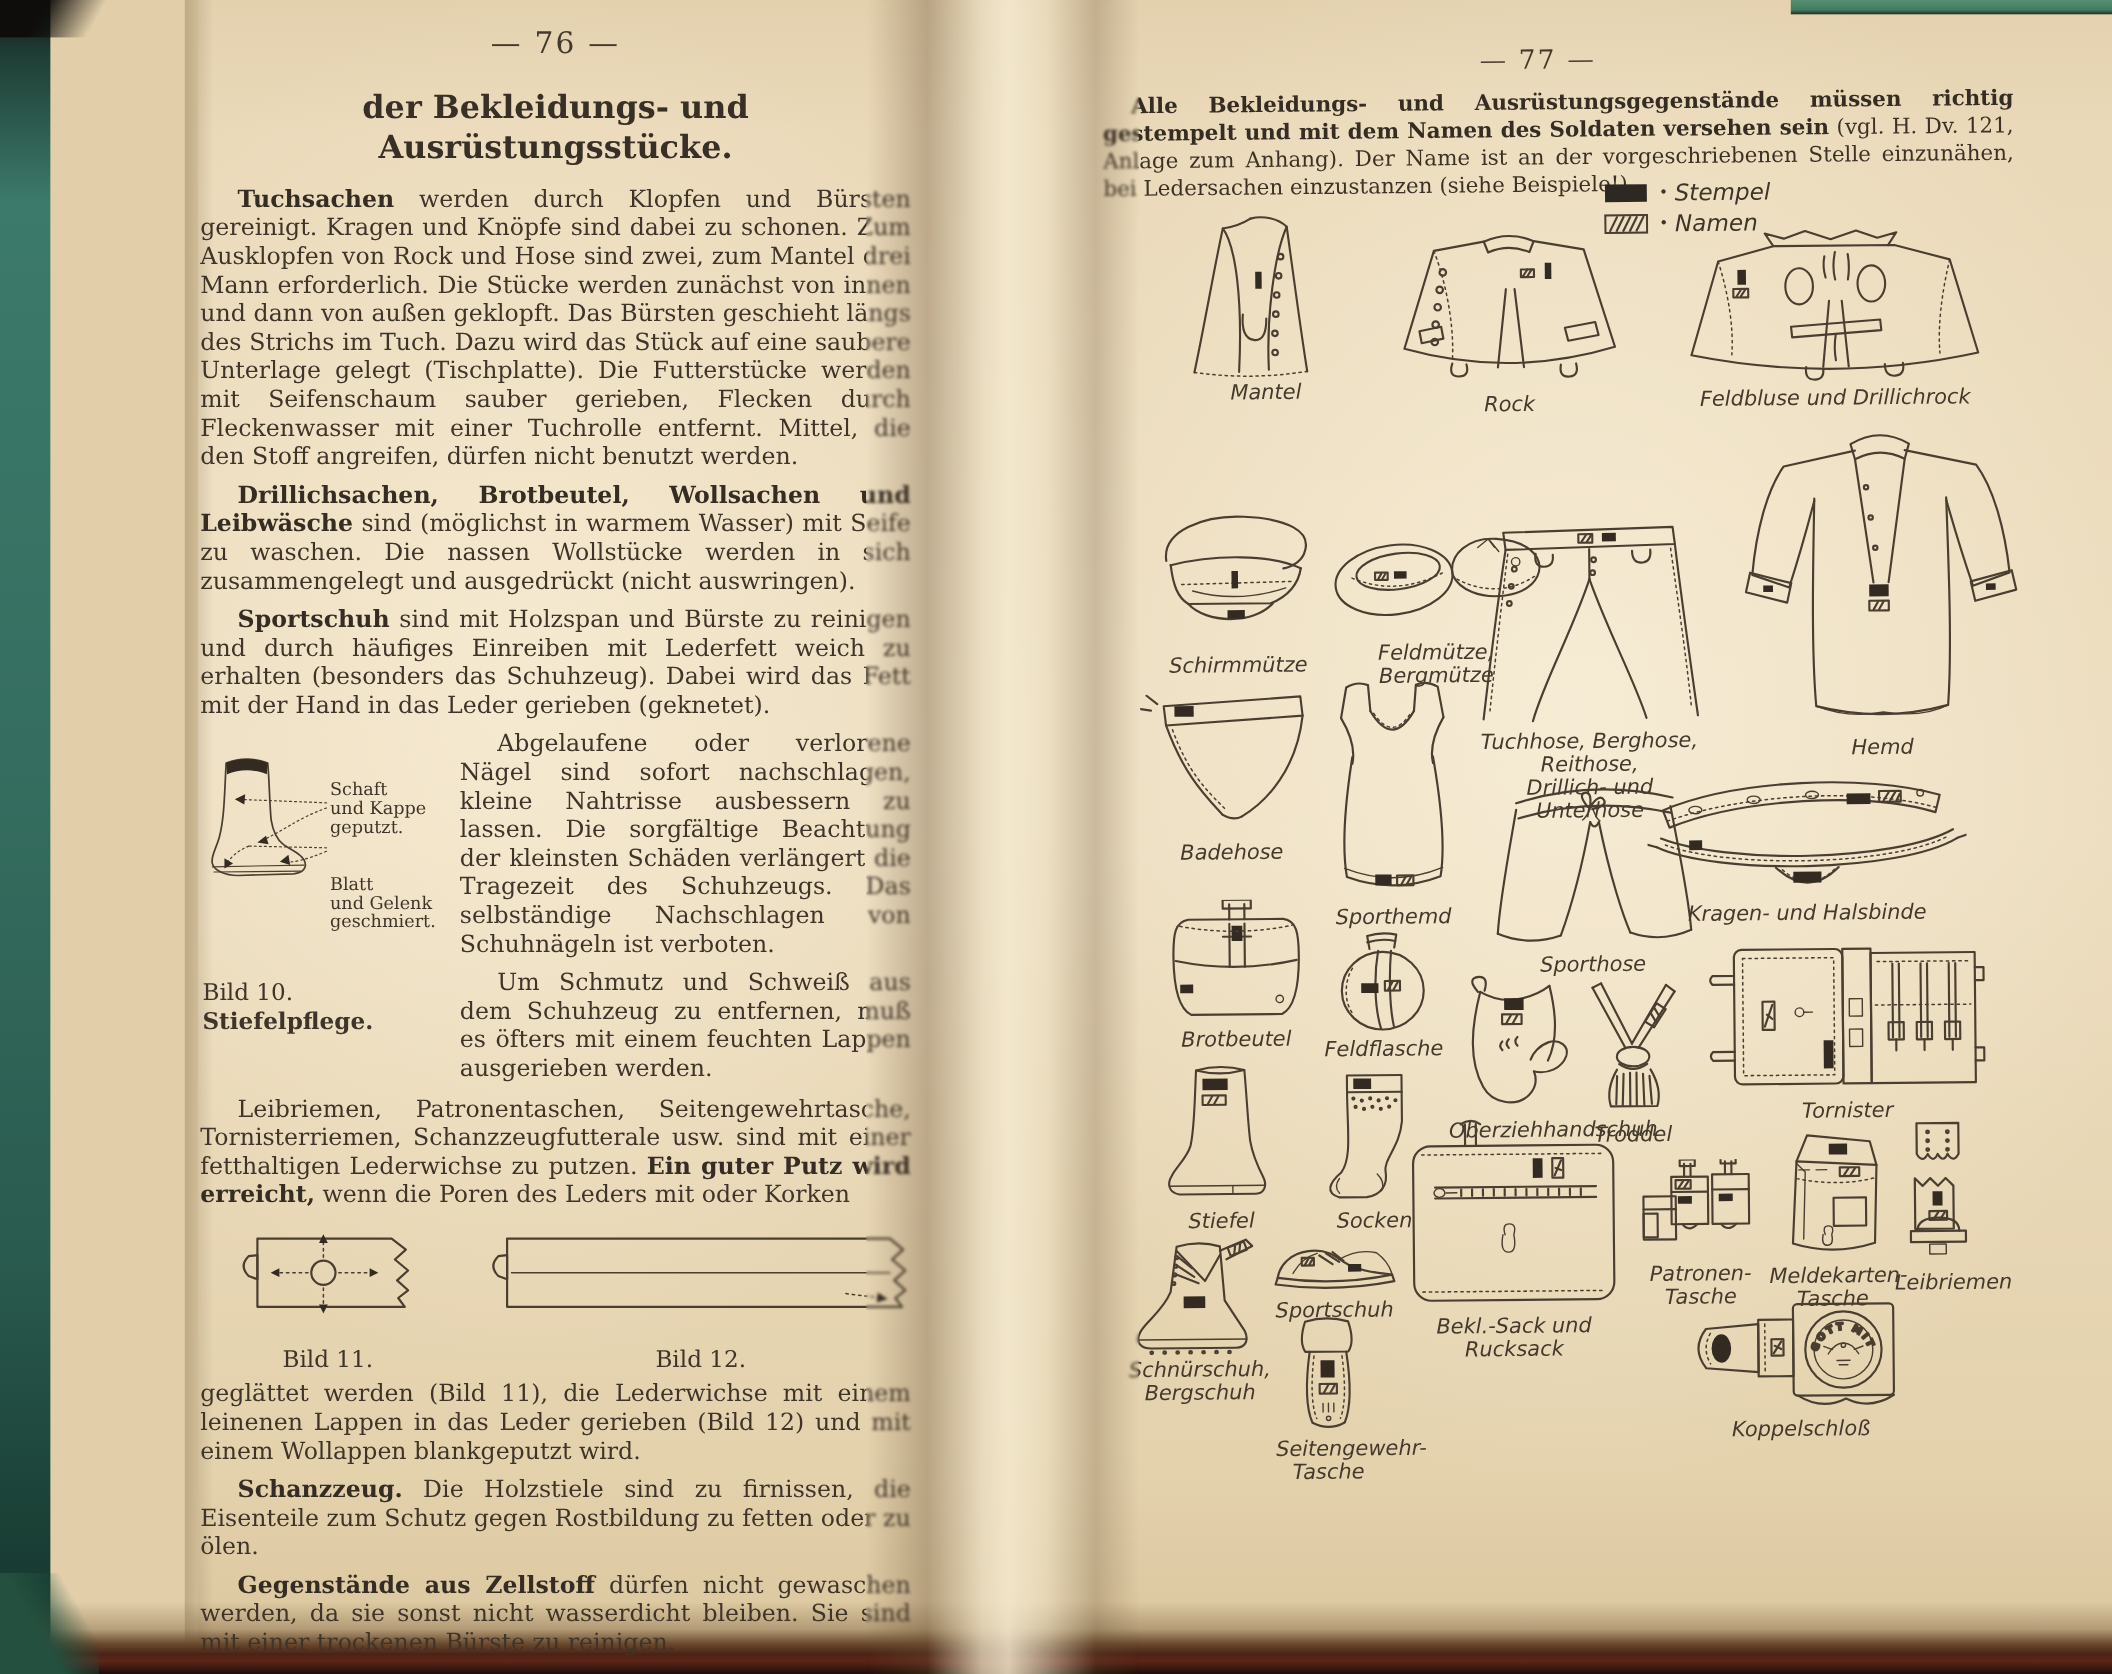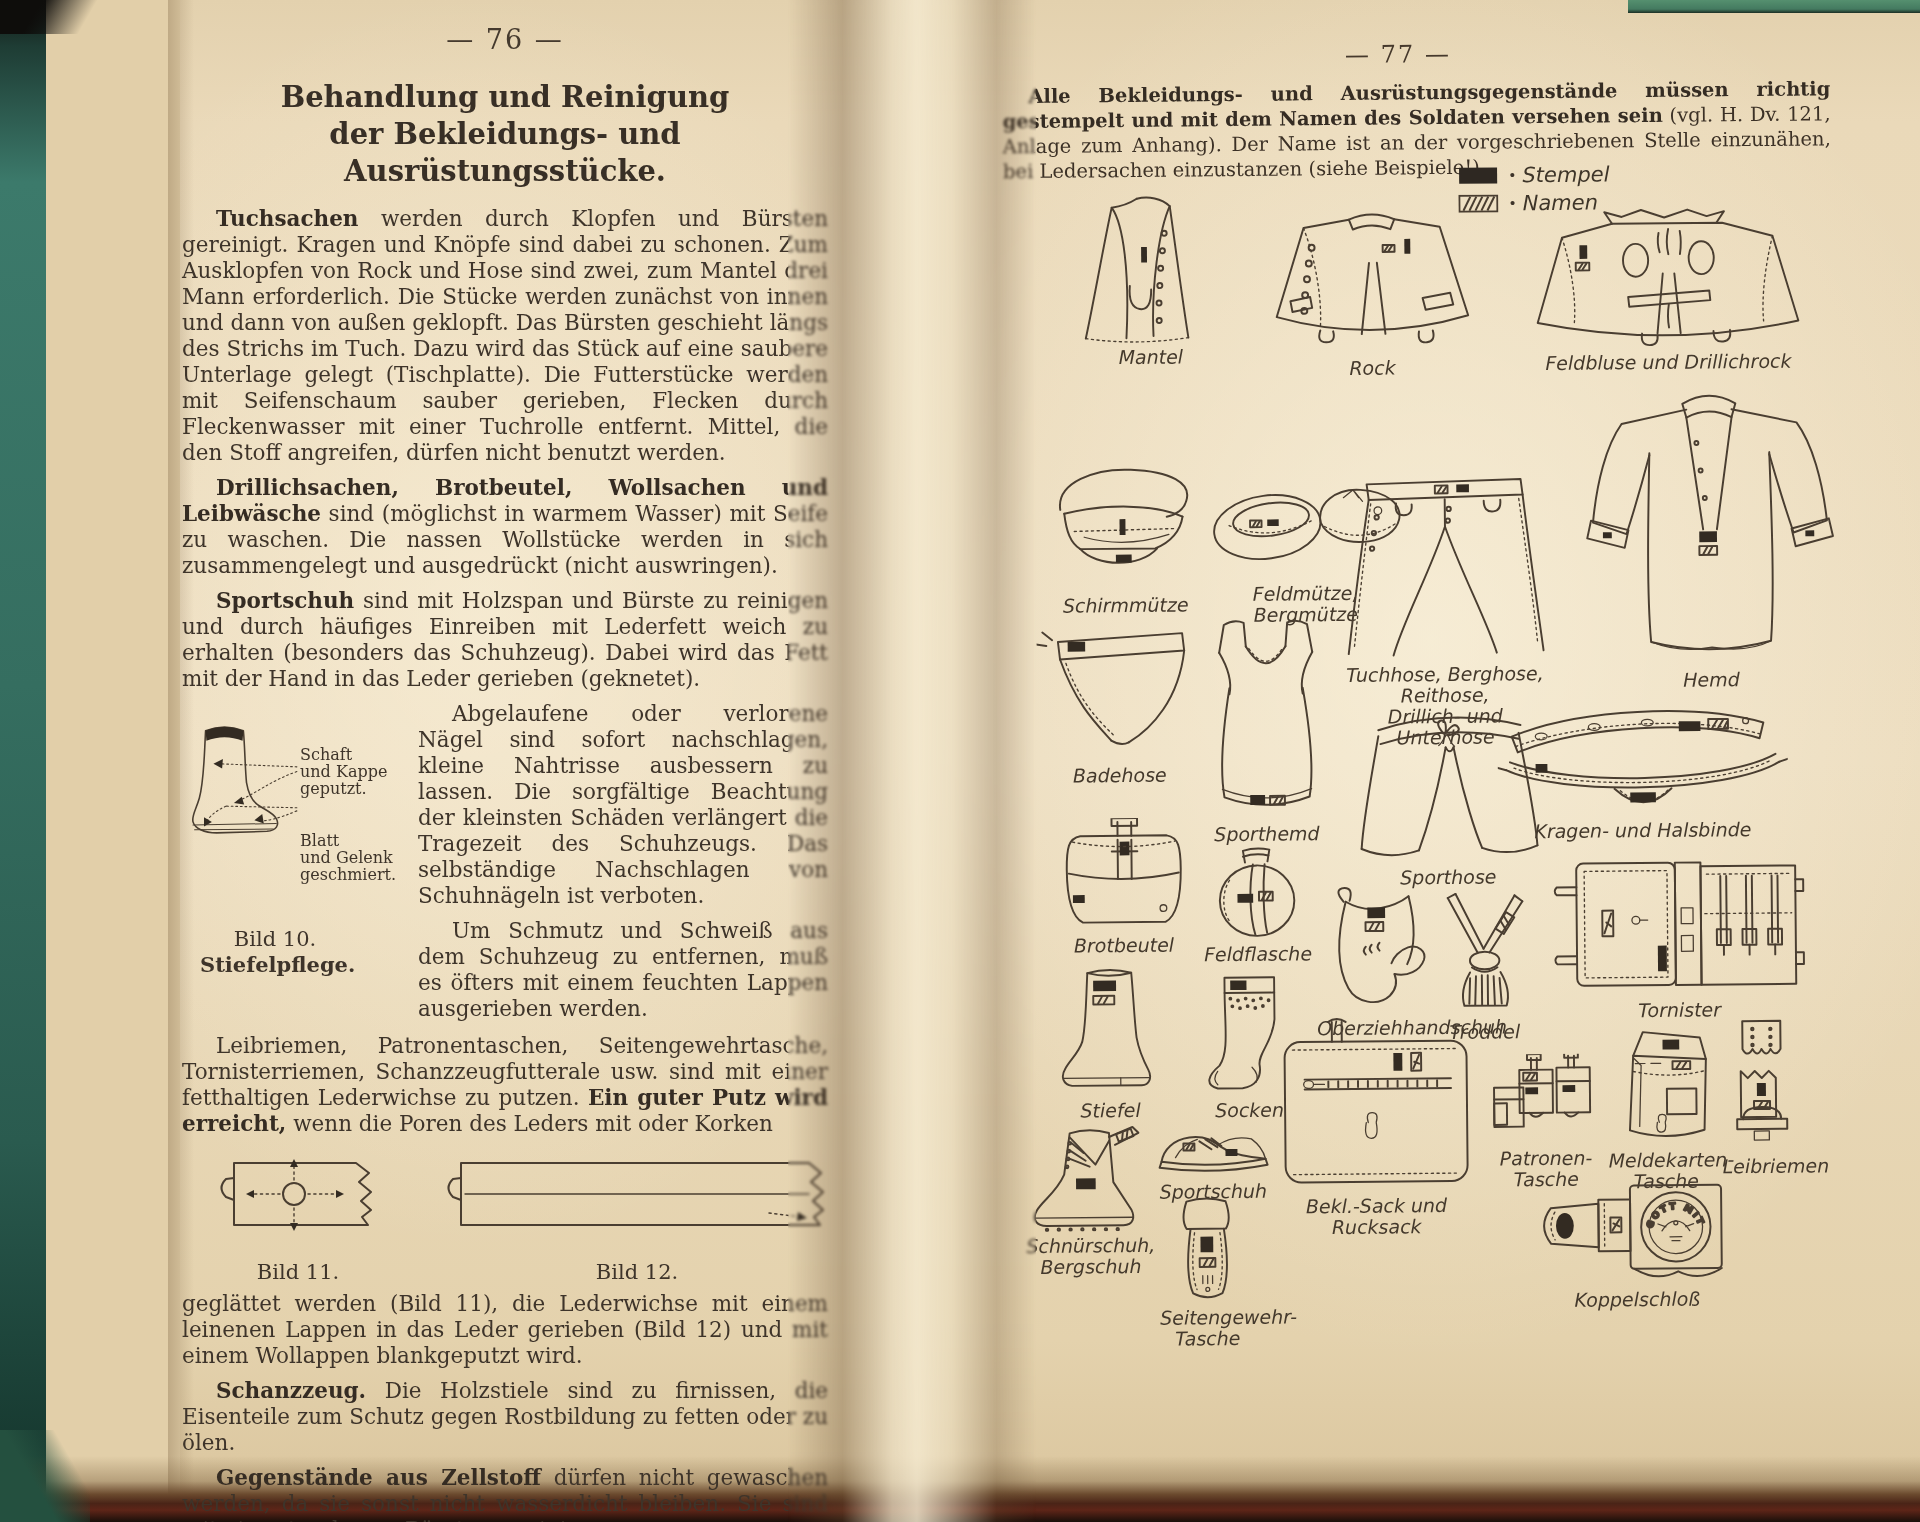--- a/index.html
+++ b/index.html
@@ -43,21 +43,21 @@
   .lp-heading{font-weight:bold;text-align:center;font-size:29px;line-height:37px;margin-top:24px;color:#382f26;}
   .body-copy{margin-top:16px;font-size:21.5px;line-height:26px;text-align:justify;}
   .body-copy p{margin:0 0 9px;text-indent:34px;}
   .body-copy p.cont{text-indent:0;}
   b{color:#352c23;}
   .boot-row{display:flex;margin:4px 0 2px;}
   .boot-fig{flex:0 0 236px;margin:0;padding-top:16px;}
   .boot-inner{display:flex;}
   .boot-labels{width:118px;font-size:16px;line-height:17px;padding-top:12px;white-space:pre-line;}
   .boot-label{margin-bottom:18px;}
-  .boot-caps{margin-top:8px;width:150px;margin-left:18px;text-align:center;font-size:21px;line-height:26px;}
+  .boot-caps{margin-top:8px;width:150px;margin-left:2px;text-align:left;font-size:21px;line-height:26px;}
   .boot-caps .b2{font-weight:bold;}
   .boot-textcol{flex:1;}
   .strips-row{display:flex;align-items:flex-end;gap:55px;margin:18px 0 6px 30px;}
   .strips-row figure{margin:0;text-align:center;}
   .strip-cap{font-size:21px;margin-top:12px;}
   
   .right-page{position:absolute;left:960px;top:0;width:940px;height:1500px;z-index:2;transform:rotate(-0.55deg);transform-origin:480px 60px;}
   .rp-folio{position:absolute;left:368px;top:40px;width:140px;text-align:center;font-size:24px;letter-spacing:2px;color:#46392c;}
   .rp-intro{position:absolute;left:42px;top:80px;width:828px;font-size:19.5px;line-height:25px;text-align:justify;color:#3c3126;}
   .rp-intro p{margin:0;text-indent:26px;}
@@ -83,21 +83,20 @@
 <div class="scene">
   <div class="cover-spine"></div>
   <div class="page-stack"></div>
   <div class="stack-shade"></div>
   <div class="corner-tl"></div>
   <div class="cover-top-right"></div>
 
   <section class="left-page">
     <div class="folio">—  76  —</div>
     <div class="lp-heading">
-      <div>Behandlung und Reinigung</div>
       <div>der Bekleidungs- und Ausrüstungsstücke.</div>
     </div>
     <div class="body-copy">
       <p><b>Tuchsachen</b><span> werden durch Klopfen und Bürsten gereinigt. Kragen und Knöpfe sind dabei zu schonen. Zum Ausklopfen von Rock und Hose sind zwei, zum Mantel drei Mann erforderlich. Die Stücke werden zunächst von innen und dann von außen geklopft. Das Bürsten geschieht längs des Strichs im Tuch. Dazu wird das Stück auf eine saubere Unterlage gelegt (Tischplatte). Die Futterstücke werden mit Seifenschaum sauber gerieben, Flecken durch Fleckenwasser mit einer Tuchrolle entfernt. Mittel, die den Stoff angreifen, dürfen nicht benutzt werden.</span></p>
       <p><b>Drillichsachen, Brotbeutel, Wollsachen und Leibwäsche</b><span> sind (möglichst in warmem Wasser) mit Seife zu waschen. Die nassen Wollstücke werden in sich zusammengelegt und ausgedrückt (nicht auswringen).</span></p>
       <p><b>Sportschuh</b><span> sind mit Holzspan und Bürste zu reinigen und durch häufiges Einreiben mit Lederfett weich zu erhalten (besonders das Schuhzeug). Dabei wird das Fett mit der Hand in das Leder gerieben (geknetet).</span></p>
 
       <div class="boot-row">
         <figure class="boot-fig">
           <div class="boot-inner">

